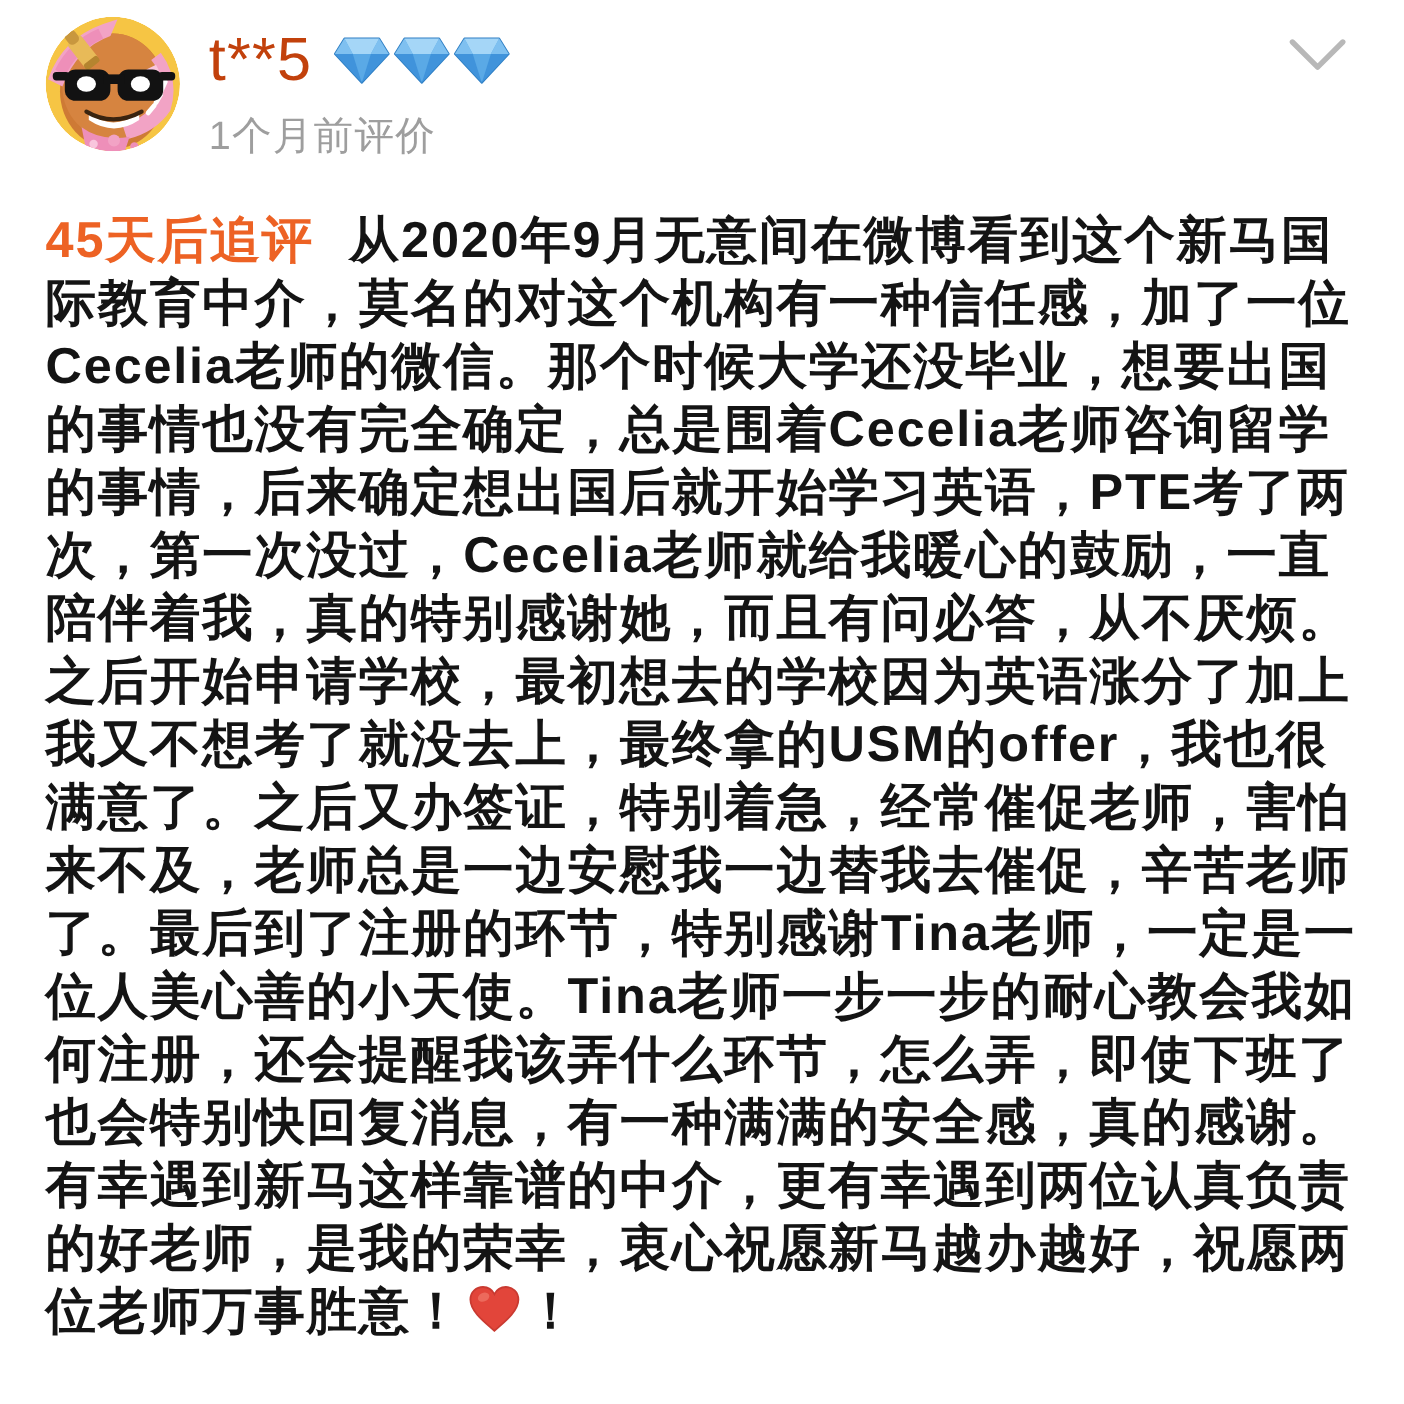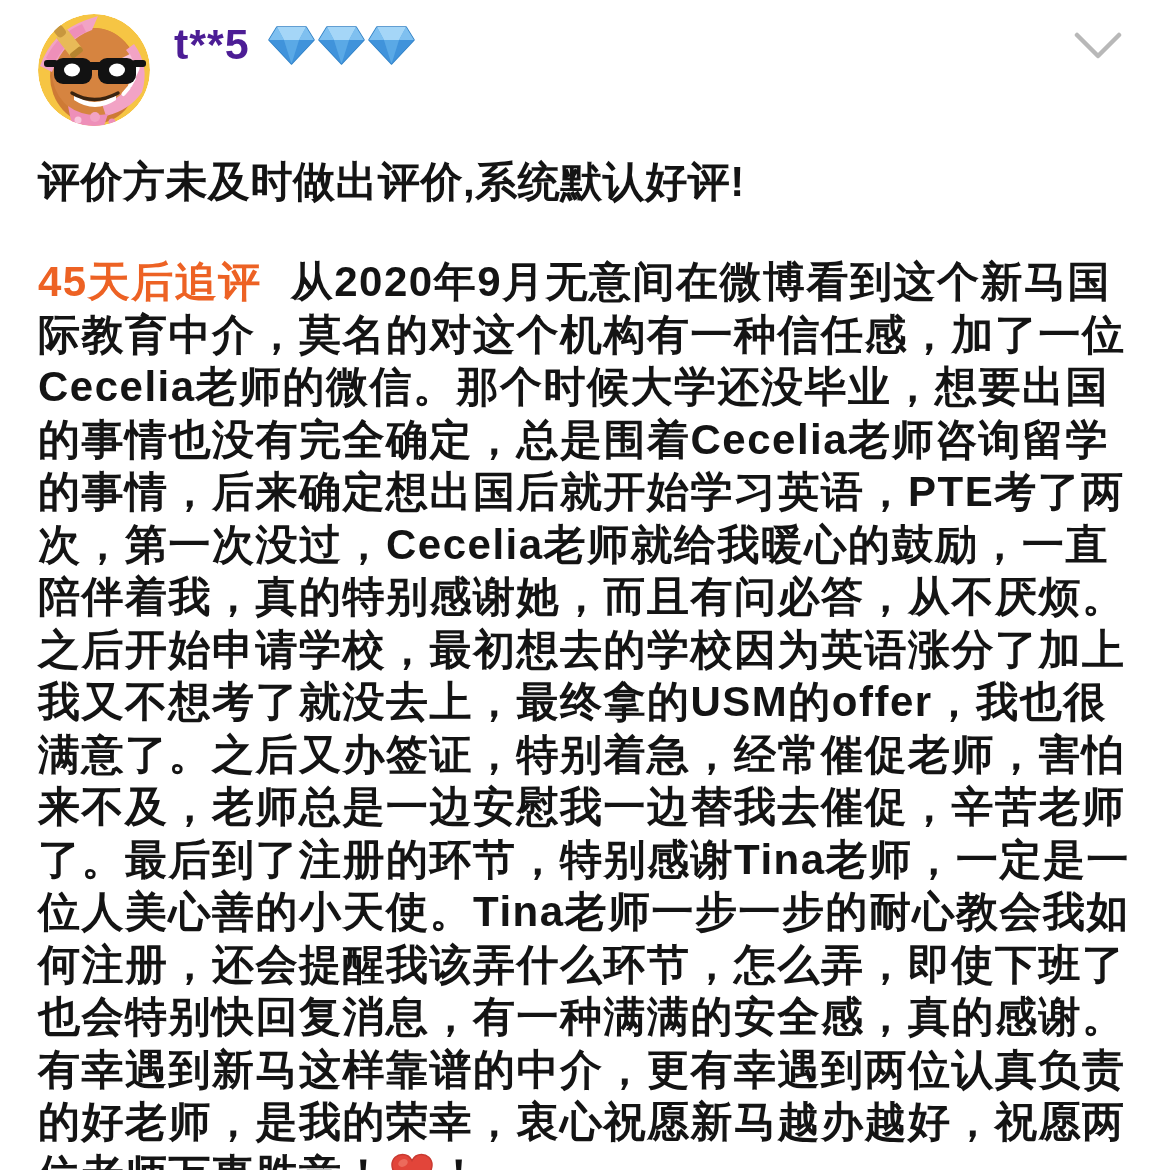--- a/index.html
+++ b/index.html
@@ -24,23 +24,23 @@
   .avatar {
     width: 112px; height: 112px;
     border-radius: 50%;
     overflow: hidden;
     flex: none;
   }
   .avatar svg { display: block; }
   .user-meta { margin-left: 24px; padding-top: 6px; }
   .name-row { display: flex; align-items: center; }
   .username {
-    font-size: 43px;
-    font-weight: 700;
-    color: #4c1d95;
+    font-size: 51px;
+    font-weight: 400;
+    color: #c2410c;
     letter-spacing: 1px;
   }
   .gems { display: flex; align-items: center; gap: 3px; margin-left: 18px; }
   .gems svg { display: block; }
   .time {
     font-size: 33px;
     color: #9e9e9e;
     margin-top: 12px;
     letter-spacing: 1px;
   }
@@ -160,30 +160,30 @@
             <path d="M9 3 L38 3 L46 16 L23.5 40 L1 16 Z" fill="#5FAEE9" stroke="#2F7FC4" stroke-width="1.5" stroke-linejoin="round"></path>
             <path d="M9 3 L38 3 L31 16 L16 16 Z" fill="#A5D6F7"></path>
             <path d="M9 3 L16 16 L1 16 Z" fill="#7FC0F0"></path>
             <path d="M38 3 L46 16 L31 16 Z" fill="#7FC0F0"></path>
             <path d="M16 16 L31 16 L23.5 40 Z" fill="#5AA9E6"></path>
             <path d="M1 16 L16 16 L23.5 40 Z" fill="#4093DB"></path>
             <path d="M46 16 L31 16 L23.5 40 Z" fill="#4093DB"></path>
           </svg>
           </span>
       </div>
+      <div class="time">1个月前评价</div>
     </div>
 
     <div class="chevron">
       <svg width="48" height="28" viewBox="0 0 48 28">
         <polyline points="3,3 24,24 45,3" fill="none" stroke="#b8b8b8" stroke-width="4.5" stroke-linecap="round" stroke-linejoin="round"></polyline>
       </svg>
     </div>
   </div>
 
-  <div class="note">评价方未及时做出评价,系统默认好评!</div>
 
   <div class="review">
     <span class="follow-label">45天后追评</span><span>从2020年9月无意间在微博看到这个新马国际教育中介，莫名的对这个机构有一种信任感，加了一位Cecelia老师的微信。那个时候大学还没毕业，想要出国的事情也没有完全确定，总是围着Cecelia老师咨询留学的事情，后来确定想出国后就开始学习英语，PTE考了两次，第一次没过，Cecelia老师就给我暖心的鼓励，一直陪伴着我，真的特别感谢她，而且有问必答，从不厌烦。之后开始申请学校，最初想去的学校因为英语涨分了加上我又不想考了就没去上，最终拿的USM的offer，我也很满意了。之后又办签证，特别着急，经常催促老师，害怕来不及，老师总是一边安慰我一边替我去催促，辛苦老师了。最后到了注册的环节，特别感谢Tina老师，一定是一位人美心善的小天使。Tina老师一步一步的耐心教会我如何注册，还会提醒我该弄什么环节，怎么弄，即使下班了也会特别快回复消息，有一种满满的安全感，真的感谢。有幸遇到新马这样靠谱的中介，更有幸遇到两位认真负责的好老师，是我的荣幸，衷心祝愿新马越办越好，祝愿两位老师万事胜意！</span><span class="heart-inline">
       <svg width="44" height="40" viewBox="0 0 44 40">
         <path d="M22 38 C14 31 2 22 2 12 C2 5.4 7 1.5 12.5 1.5 C16.8 1.5 20.3 4.2 22 7.5 C23.7 4.2 27.2 1.5 31.5 1.5 C37 1.5 42 5.4 42 12 C42 22 30 31 22 38 Z" fill="#E2453A" stroke="#C93A31" stroke-width="1.5"></path>
         <ellipse cx="13" cy="10" rx="5" ry="3.6" fill="#EC6A5C" transform="rotate(-25 13 10)"></ellipse>
       </svg>
     </span><span>！</span>
   </div>
 

